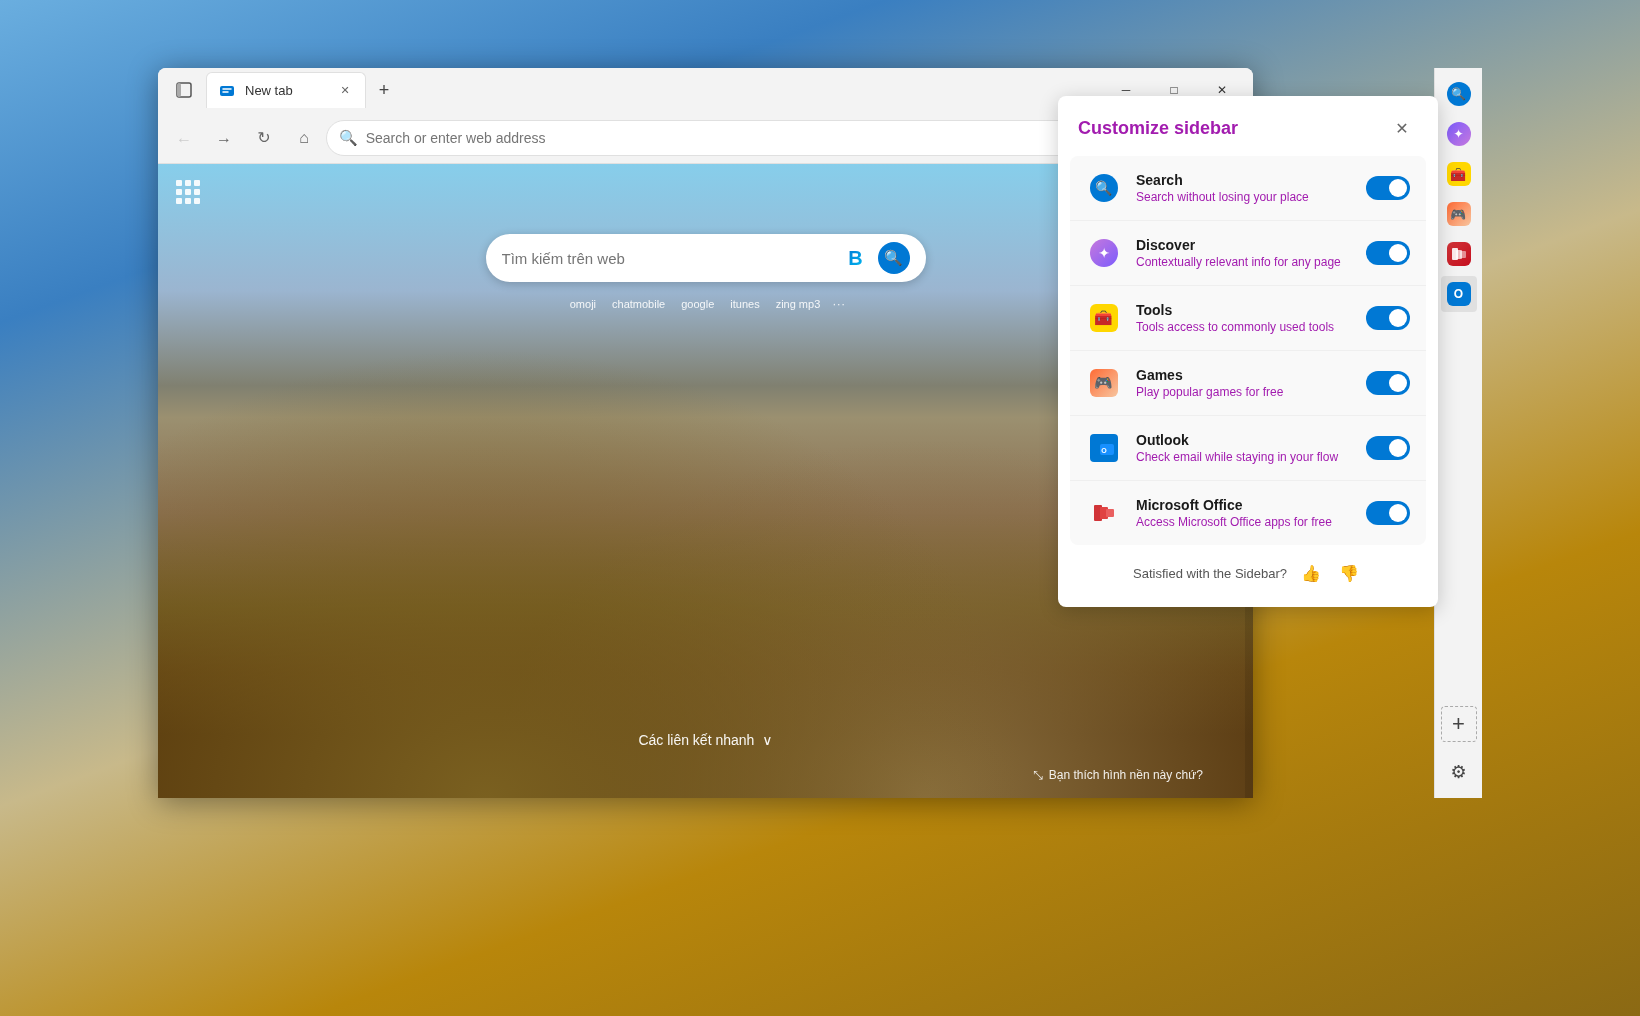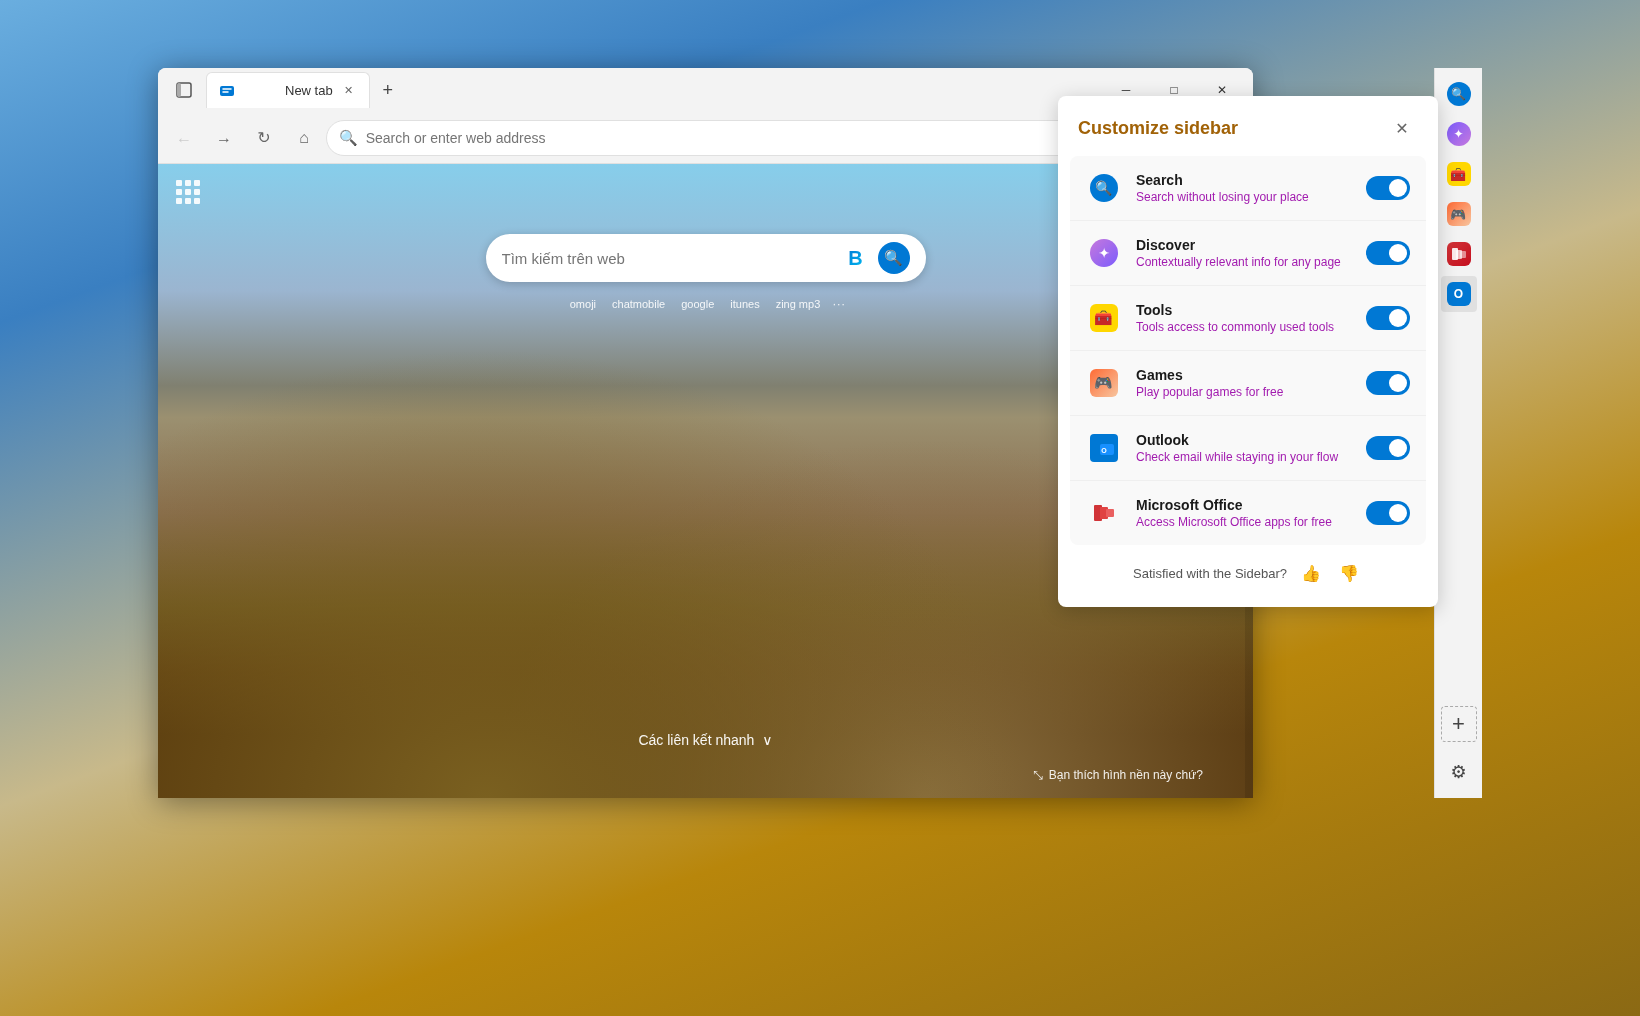--- a/index.html
+++ b/index.html
@@ -88,21 +88,20 @@
       max-width: 220px;
       border: 1px solid #e0e0e0;
       border-bottom: none;
       position: relative;
     }
 
     .tab-label {
       font-size: 13px;
       color: #333;
       flex: 1;
-      margin-left: 40px;
     }
 
     .tab-close {
       width: 20px;
       height: 20px;
       display: flex;
       align-items: center;
       justify-content: center;
       border-radius: 4px;
       font-size: 11px;
@@ -454,21 +453,21 @@
     .sidebar-panel-header {
       display: flex;
       align-items: center;
       justify-content: space-between;
       padding: 16px 20px 12px;
     }
 
     .sidebar-panel-title {
       font-size: 18px;
       font-weight: 600;
-      color: #a16207;
+      color: #a21caf;
     }
 
     .sidebar-close-btn {
       width: 32px;
       height: 32px;
       display: flex;
       align-items: center;
       justify-content: center;
       border-radius: 4px;
       cursor: pointer;

